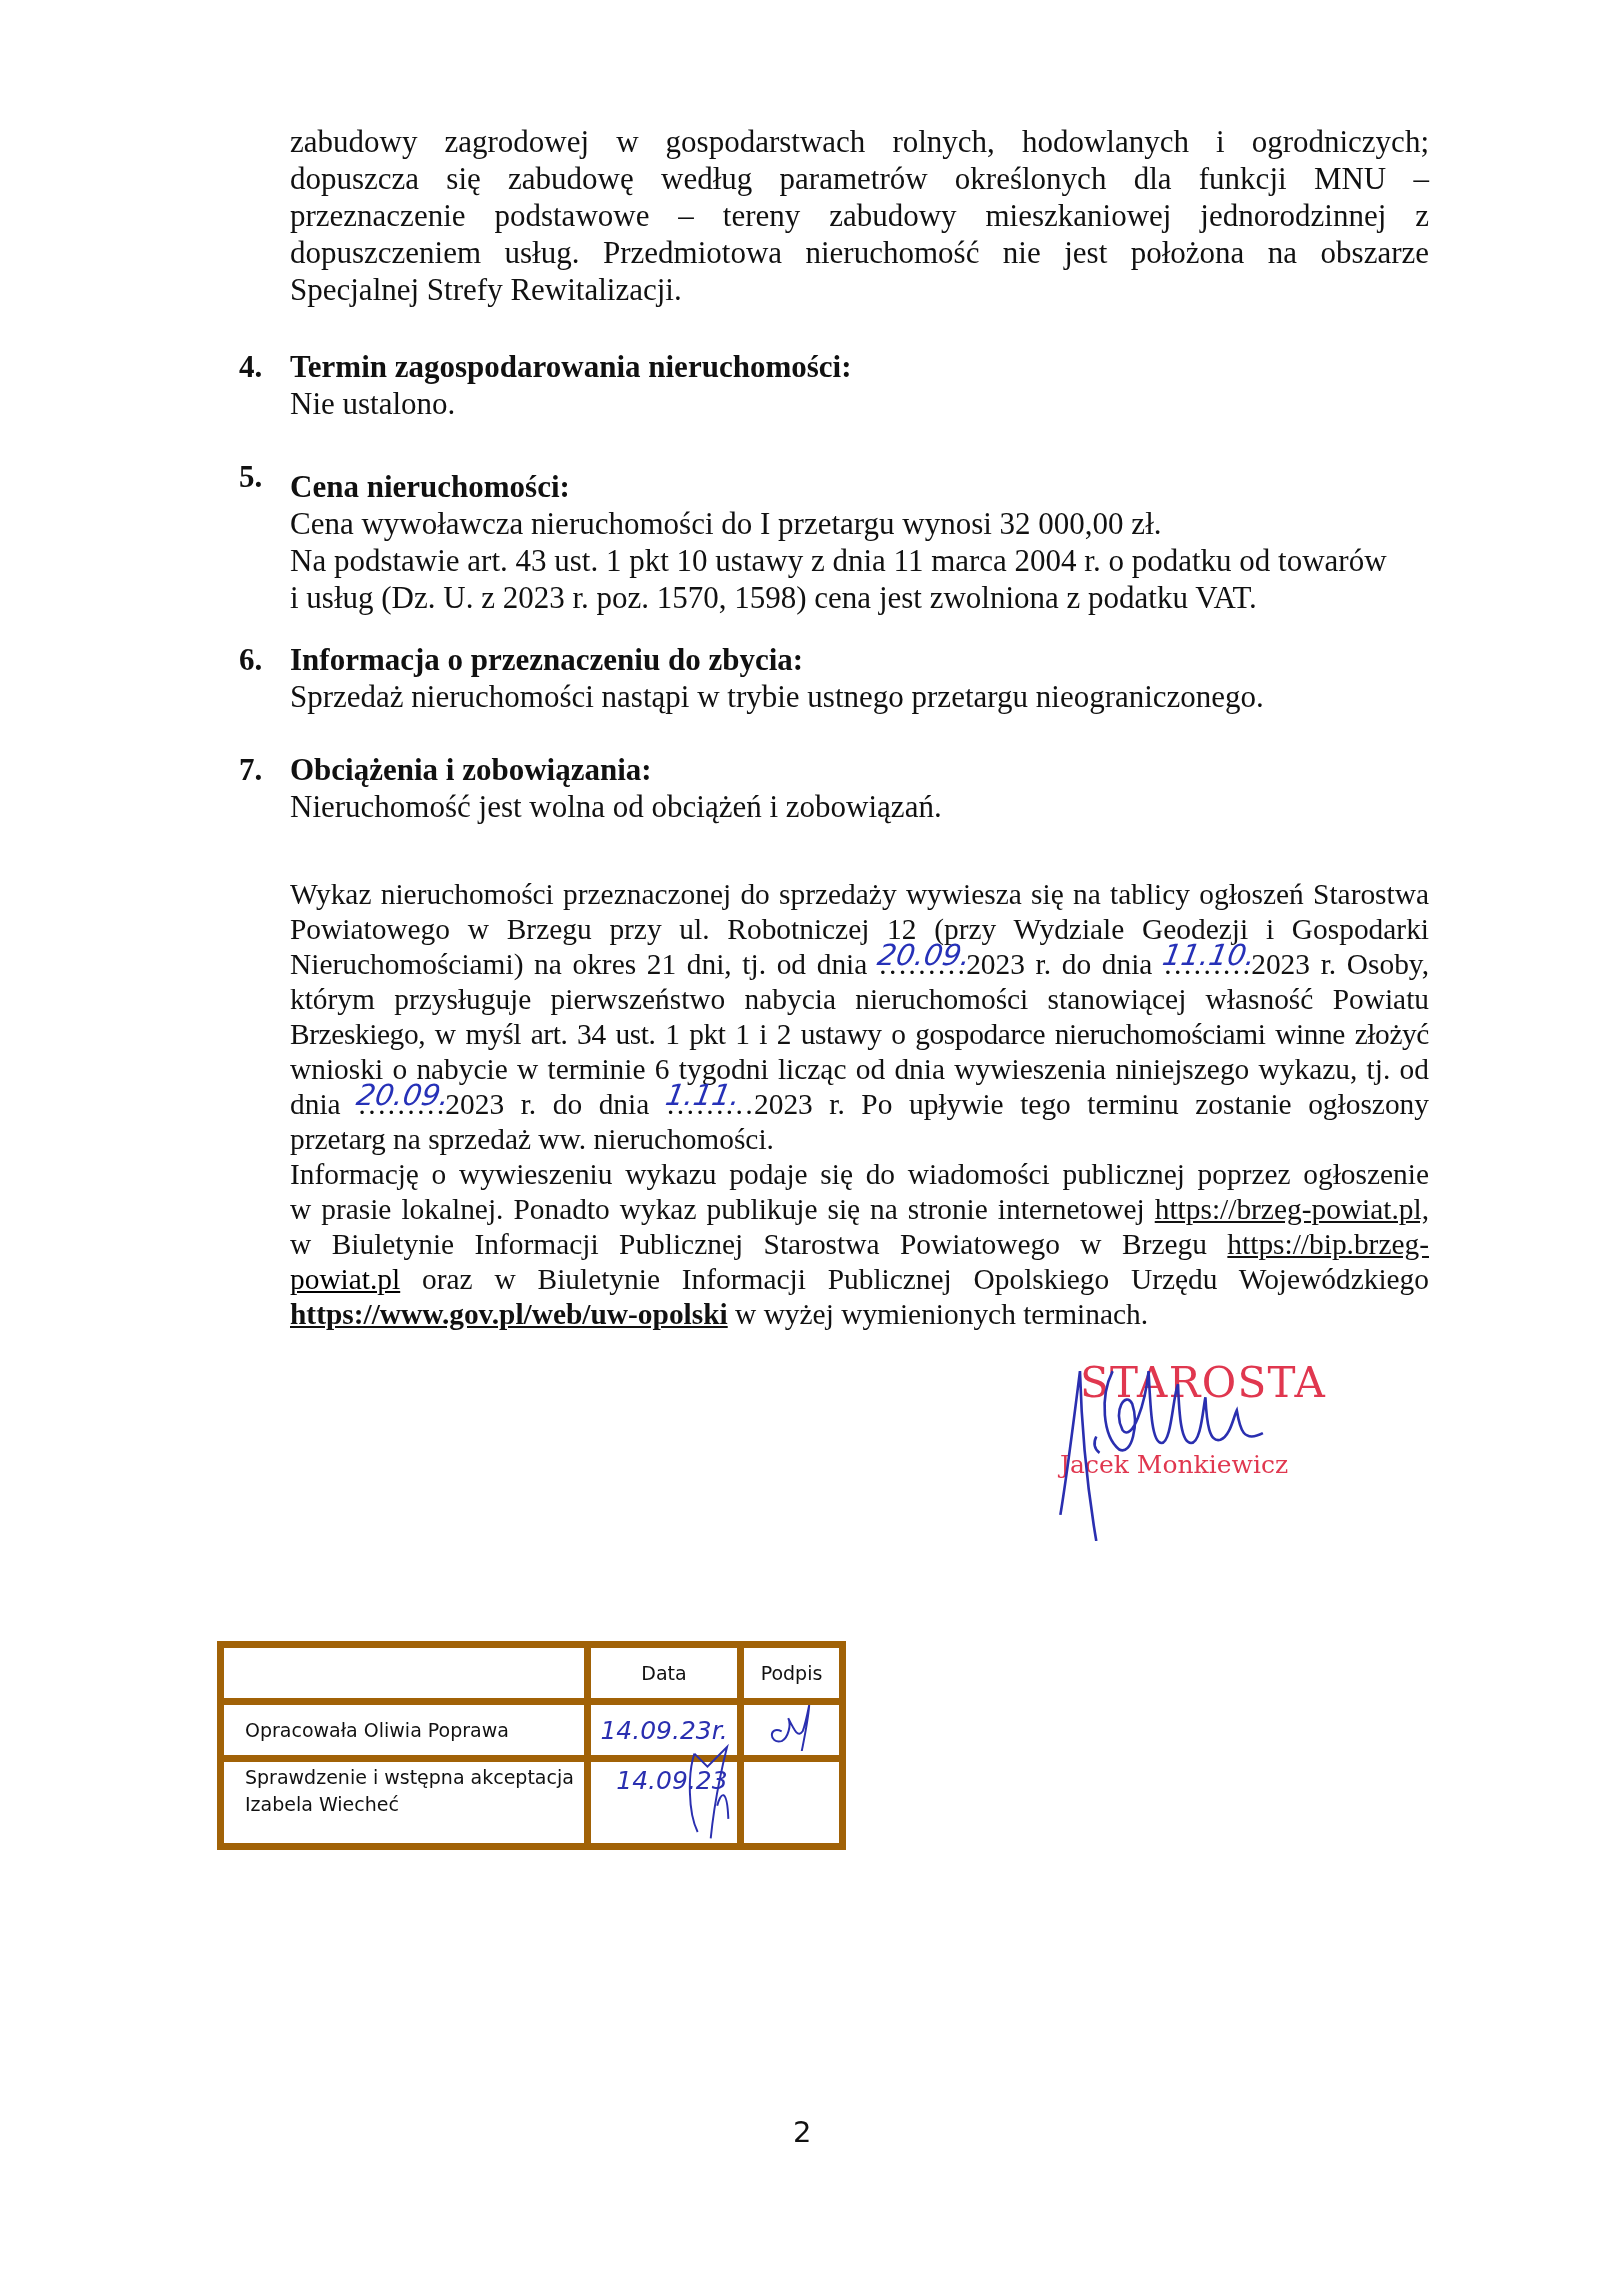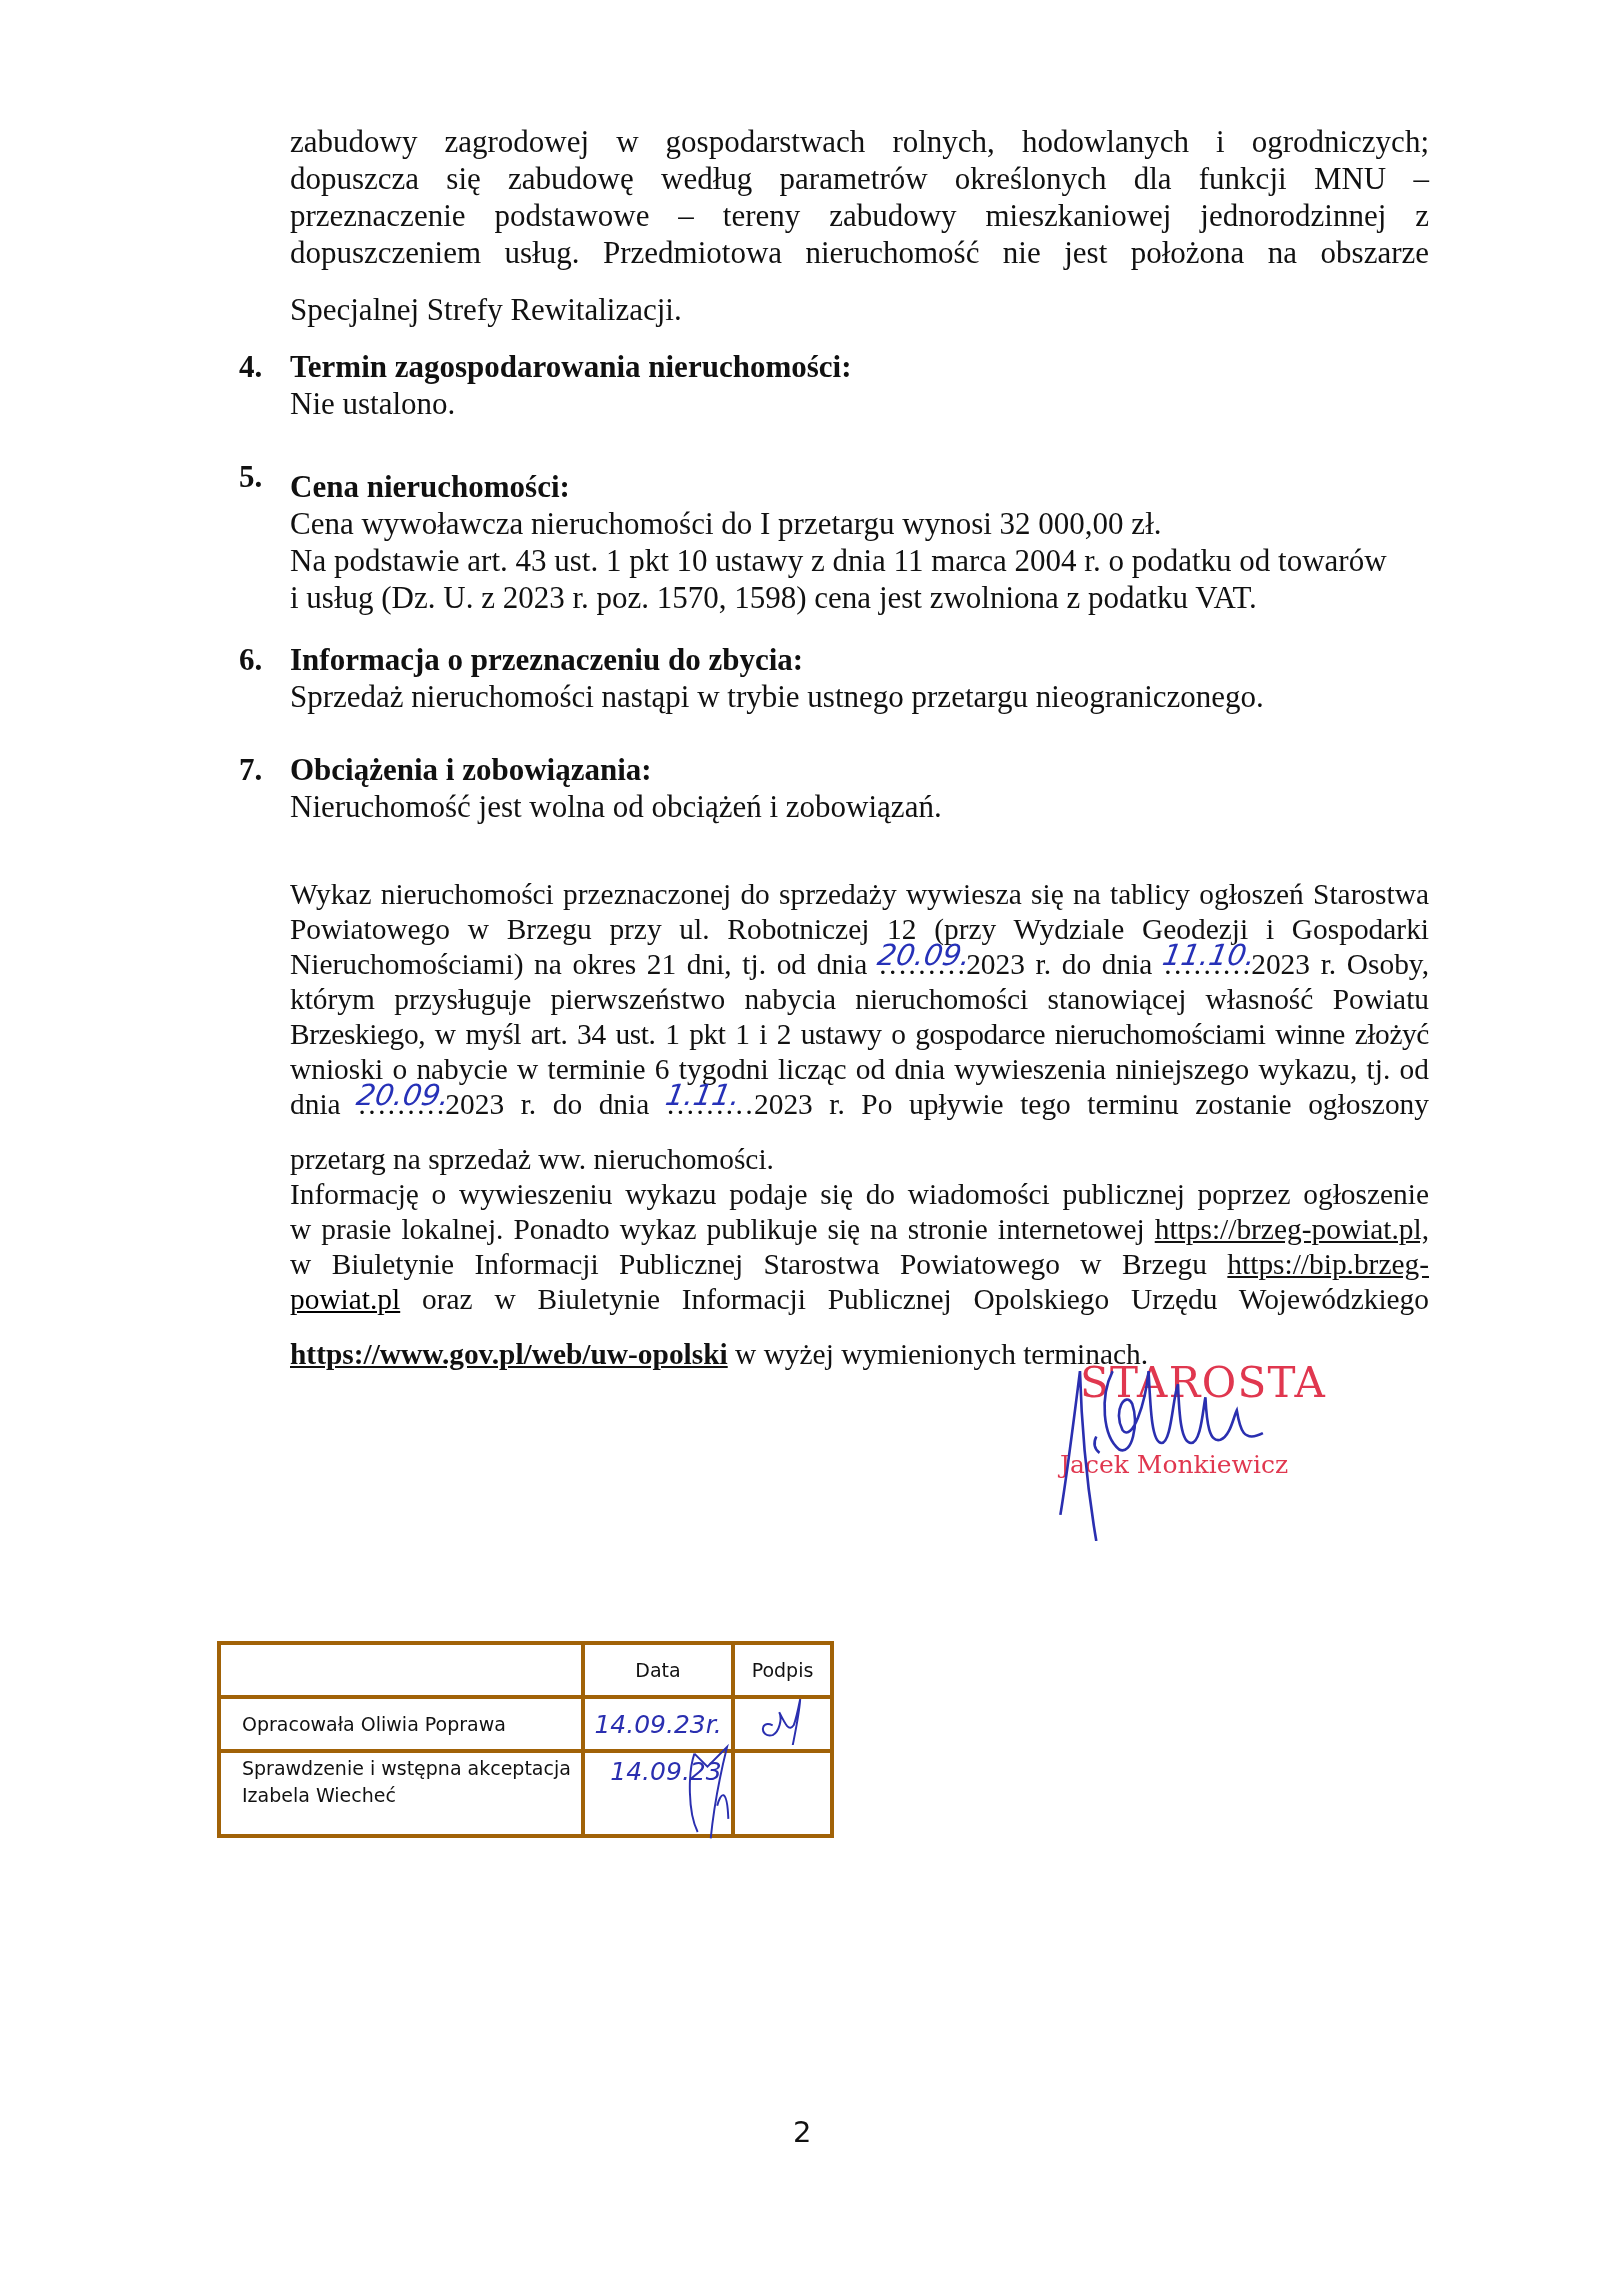--- a/index.html
+++ b/index.html
@@ -1,32 +1,32 @@
 <!DOCTYPE html>
 <html style="font-size:10.5px"><head>
 <meta charset="utf-8">
 <style>
   html, body { margin: 0; padding: 0; background: #ffffff; }
   body { width: 1623px; height: 2295px; position: relative; overflow: hidden; }
   .page { position: absolute; left: 0; top: 0; width: 1623px; height: 1614px; background: #fff; }
   .serif { font-family: "Liberation Serif", "DejaVu Serif", serif; color: #111; font-size: 31px; line-height: 37px; }
   .block { position: absolute; left: 290px; width: 1139px; }
   .line { display: block; text-align: justify; text-align-last: justify; white-space: nowrap; }
-  .line.last { text-align-last: left; margin-top: 20px; }
+  .line.last { text-align-last: left; }
   .num { position: absolute; left: 239px; font-weight: bold; }
   .head { font-weight: bold; }
   .link { text-decoration: underline; }
   .dots { position: relative; display: inline-block; letter-spacing: 0; }
   .dots .hw { position: absolute; left: 0; bottom: 9.2px; font-family: "DejaVu Sans", sans-serif; font-style: italic; color: #2631b8; font-size: 29px; white-space: nowrap; transform: skewX(-10deg); }
   .stamp { position: absolute; left: 1034px; top: 1345px; width: 301px; height: 196px; }
   .stamp-title { position: absolute; left: 46px; top: 13px; font-family: "DejaVu Serif", serif; font-size: 42px; color: #e0374f; letter-spacing: 1.3px; }
   .stamp-name { position: absolute; left: 26px; top: 105px; font-family: "DejaVu Serif", serif; font-size: 25px; color: #e0374f; white-space: nowrap; }
   .stamp svg { position: absolute; left: 0; top: 0; }
   table.sig { position: absolute; left: 217px; top: 1641px; border-collapse: collapse; font-family: "DejaVu Sans", "Liberation Sans", sans-serif; font-size: 19px; color: #111; }
-  table.sig td { border: 4px solid #a16207; padding: 0 9.2px; vertical-align: middle; }
+  table.sig td { border: 7px solid #a16207; padding: 0 9.2px; vertical-align: middle; }
   table.sig .c1 { width: 330px; padding-left: 21px; }
   table.sig .c2 { width: 116px; text-align: center; }
   table.sig .c3 { width: 77px; text-align: center; }
   table.sig tr.h td { height: 50px; }
   table.sig tr.r1 td { height: 50px; }
   table.sig tr.r2 td { height: 77px; vertical-align: top; padding-top: 3.9px; }
   .cellhand { font-family: "DejaVu Sans", sans-serif; font-style: italic; color: #2a2fb0; font-size: 25px; white-space: nowrap; }
   .pagenum { position: absolute; left: 793px; top: 2115px; font-family: "DejaVu Sans", sans-serif; font-size: 29px; color: #111; }
   .overlay { position: absolute; pointer-events: none; }
 </style>

